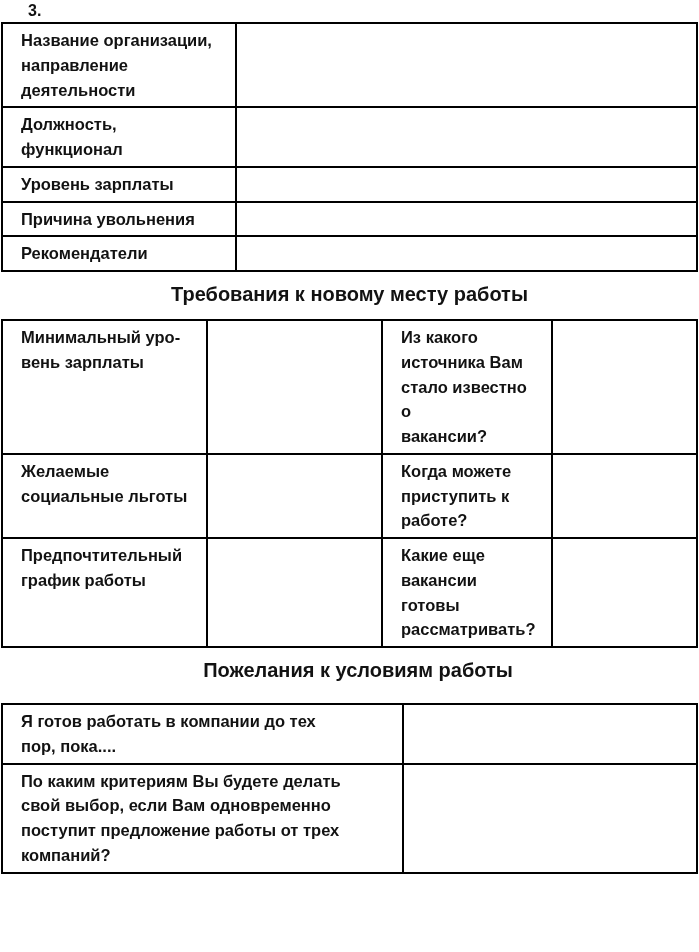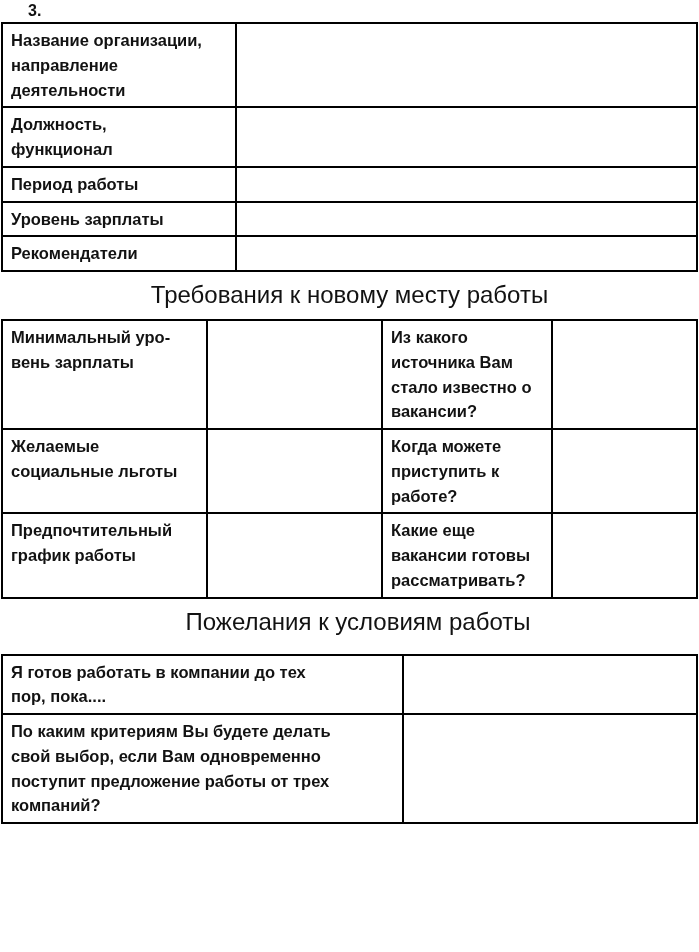--- a/index.html
+++ b/index.html
@@ -21,30 +21,30 @@
   }
   table.t {
     border-collapse: collapse;
     table-layout: fixed;
     width: 697px;
     margin-left: 1px;
   }
   table.t td {
     border: 2px solid #000000;
     vertical-align: top;
-    padding: 4px 8px;
+    padding: 4px 18px;
     font-weight: 700;
     font-size: 16.5px;
     line-height: 1.5;
     white-space: pre-line;
     overflow: hidden;
   }
   .heading {
-    font-size: 24px;
-    font-weight: 400;
+    font-size: 20px;
+    font-weight: 700;
     text-align: center;
     margin: 10px 0 12px 0;
     line-height: 25px;
   }
   .heading.h2 { margin: 10px 0 20px 0; padding-left: 17px; }
 </style>
 </head>
 <body>
 
 <div class="page">
@@ -62,25 +62,25 @@
 направление
 деятельности</td>
         <td class="val"></td>
       </tr>
       <tr style="height:57px">
         <td class="lbl">Должность,
 функционал</td>
         <td class="val"></td>
       </tr>
       <tr style="height:34px">
-        <td class="lbl">Период работы</td>
+        <td class="lbl">Уровень зарплаты</td>
         <td class="val"></td>
       </tr>
       <tr style="height:34px">
-        <td class="lbl">Уровень зарплаты</td>
+        <td class="lbl">Причина увольнения</td>
         <td class="val"></td>
       </tr>
       <tr style="height:34px">
         <td class="lbl">Рекомендатели</td>
         <td class="val"></td>
       </tr>
     </tbody>
   </table>
 
   <h2 class="heading">Требования к новому месту работы</h2>

